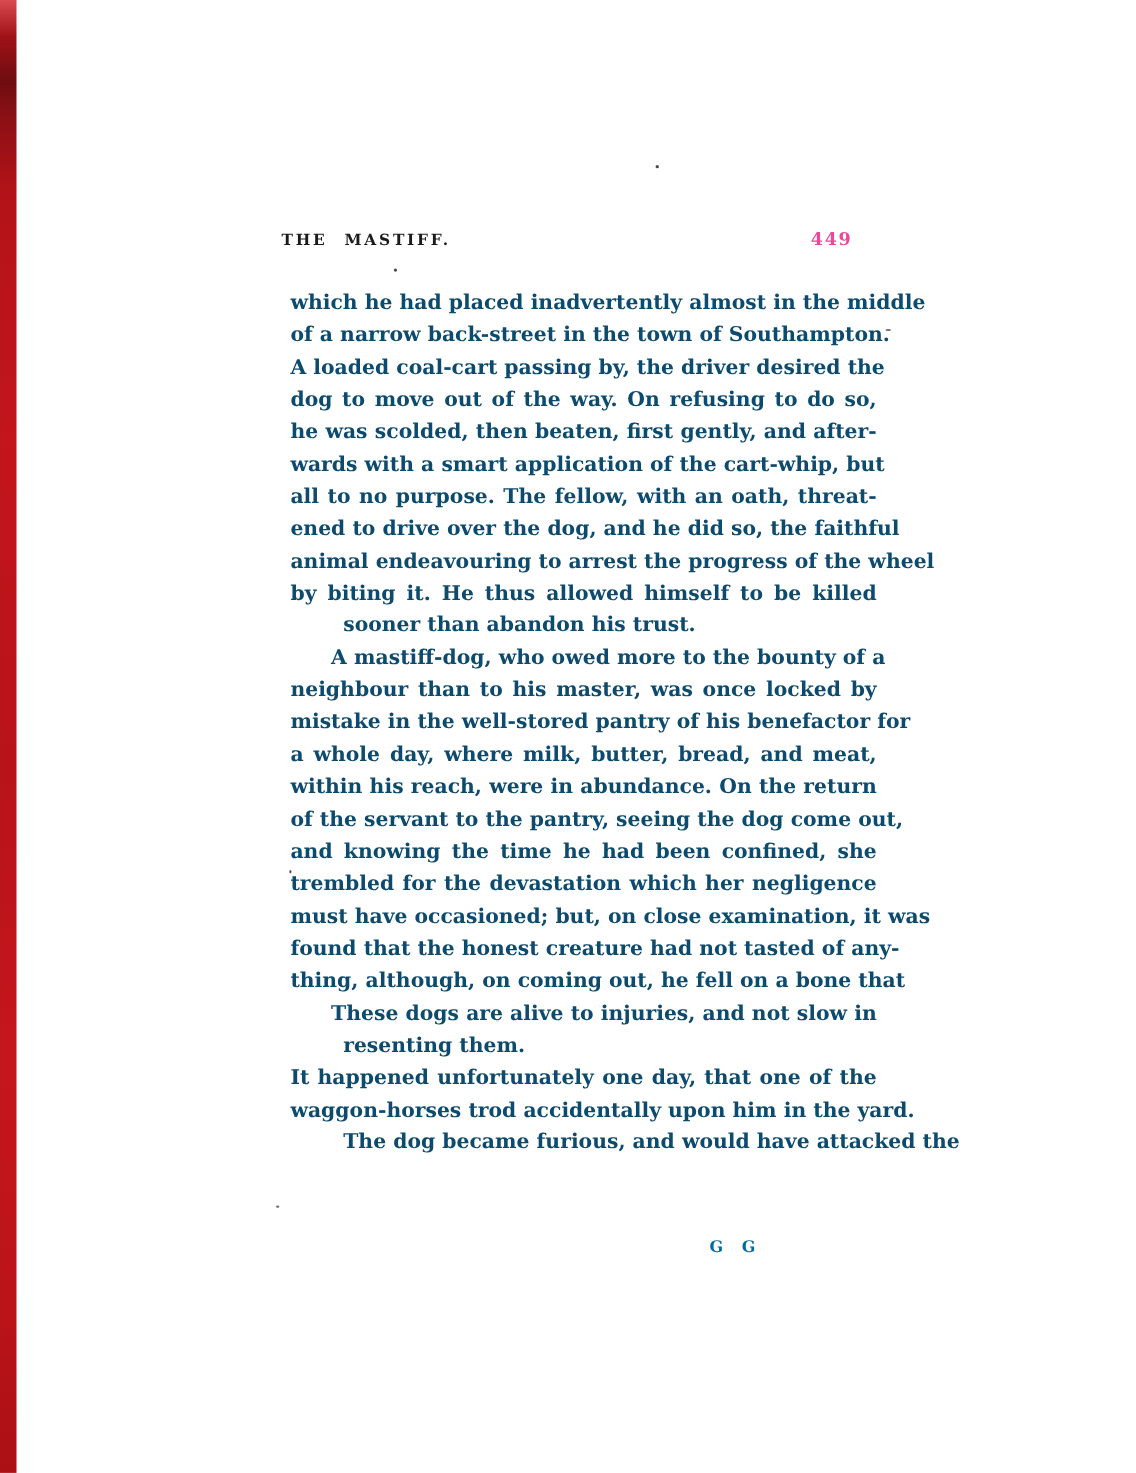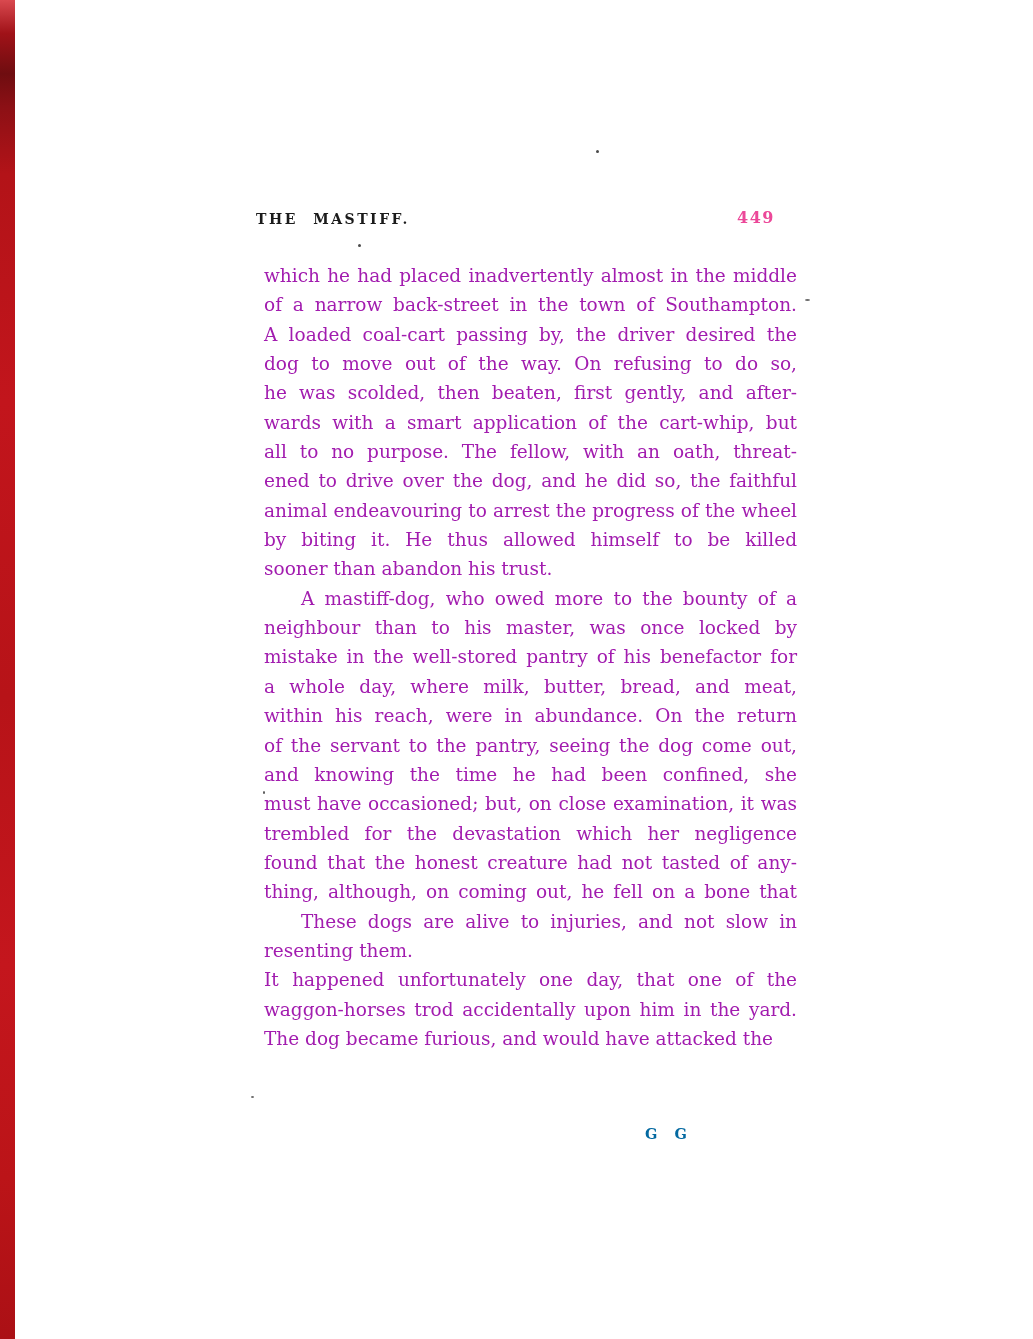--- a/index.html
+++ b/index.html
@@ -30,30 +30,30 @@
     color:#1b1b1b;
   }
   .page-number {
     position:absolute; right:22px; top:-3px;
     font-size:16px; font-weight:bold;
     letter-spacing:1.5px; color:#ec4899;
   }
   .text-block {
     position:absolute; left:264px; top:261px;
     width:533px;
-    font-size:18.5px; font-weight:normal;
-    color:#a21caf;
+    font-size:18.5px; font-weight:bold;
+    color:#0c4a6e;
   }
   .ln {
     height:29.35px; line-height:29.35px;
     text-align:justify; text-align-last:justify;
     white-space:nowrap;
   }
   .ln.indent { padding-left:37px; }
-  .ln.endline { text-align-last:left; }
+  .ln.endline { text-align-last:left;margin-left:48px; }
   .signature {
     position:absolute; left:645px; top:1125px;
     font-size:14.5px; font-weight:bold;
     letter-spacing:1px; word-spacing:10px;
     color:#0369a1;
   }
   .speck { position:absolute; background:#4a4a4a; border-radius:50%; }
   .speck.s1 { left:596px; top:150px; width:3px; height:3px; }
   .speck.s2 { left:358px; top:244px; width:3px; height:3px; }
   .speck.s3 { left:805px; top:299px; width:5px; height:2px; background:#6a6a6a; }
@@ -82,22 +82,22 @@
   <div class="ln">animal endeavouring to arrest the progress of the wheel</div>
   <div class="ln">by biting it. He thus allowed himself to be killed</div>
   <div class="ln endline">sooner than abandon his trust.</div>
   <div class="ln indent">A mastiff-dog, who owed more to the bounty of a</div>
   <div class="ln">neighbour than to his master, was once locked by</div>
   <div class="ln">mistake in the well-stored pantry of his benefactor for</div>
   <div class="ln">a whole day, where milk, butter, bread, and meat,</div>
   <div class="ln">within his reach, were in abundance. On the return</div>
   <div class="ln">of the servant to the pantry, seeing the dog come out,</div>
   <div class="ln">and knowing the time he had been confined, she</div>
+  <div class="ln">trembled for the devastation which her negligence</div>
   <div class="ln">must have occasioned; but, on close examination, it was</div>
-  <div class="ln">trembled for the devastation which her negligence</div>
   <div class="ln">found that the honest creature had not tasted of any-</div>
   <div class="ln">thing, although, on coming out, he fell on a bone that</div>
   <div class="ln indent">These dogs are alive to injuries, and not slow in</div>
   <div class="ln endline">resenting them.</div>
   <div class="ln">It happened unfortunately one day, that one of the</div>
   <div class="ln">waggon-horses trod accidentally upon him in the yard.</div>
   <div class="ln endline">The dog became furious, and would have attacked the</div>
 </div>
 
 <div class="signature">G G</div>

